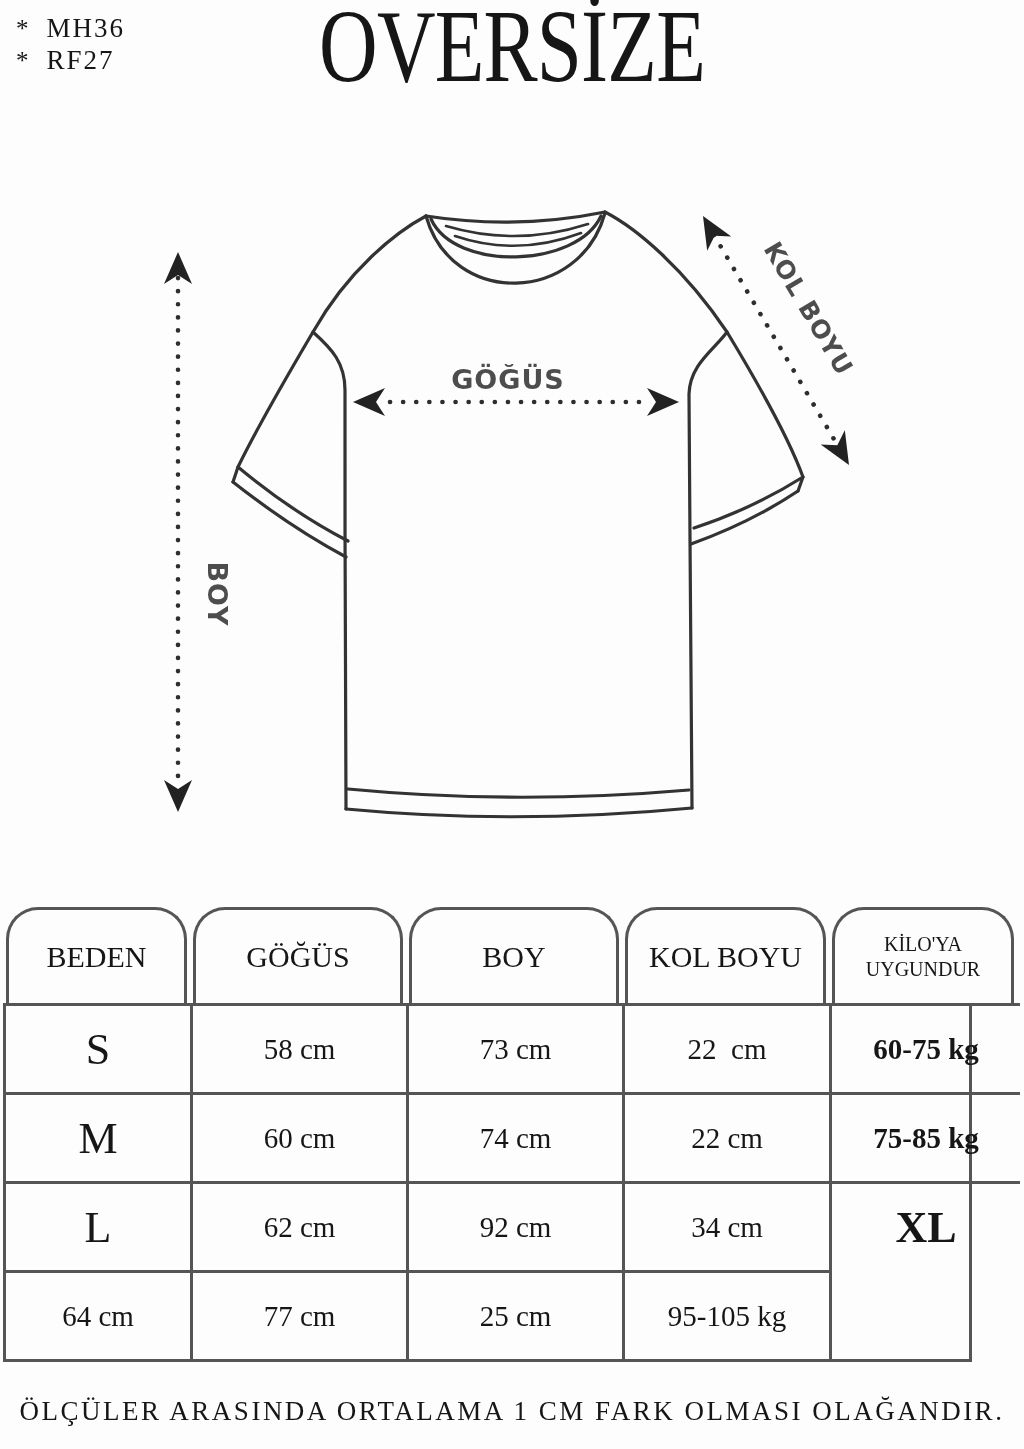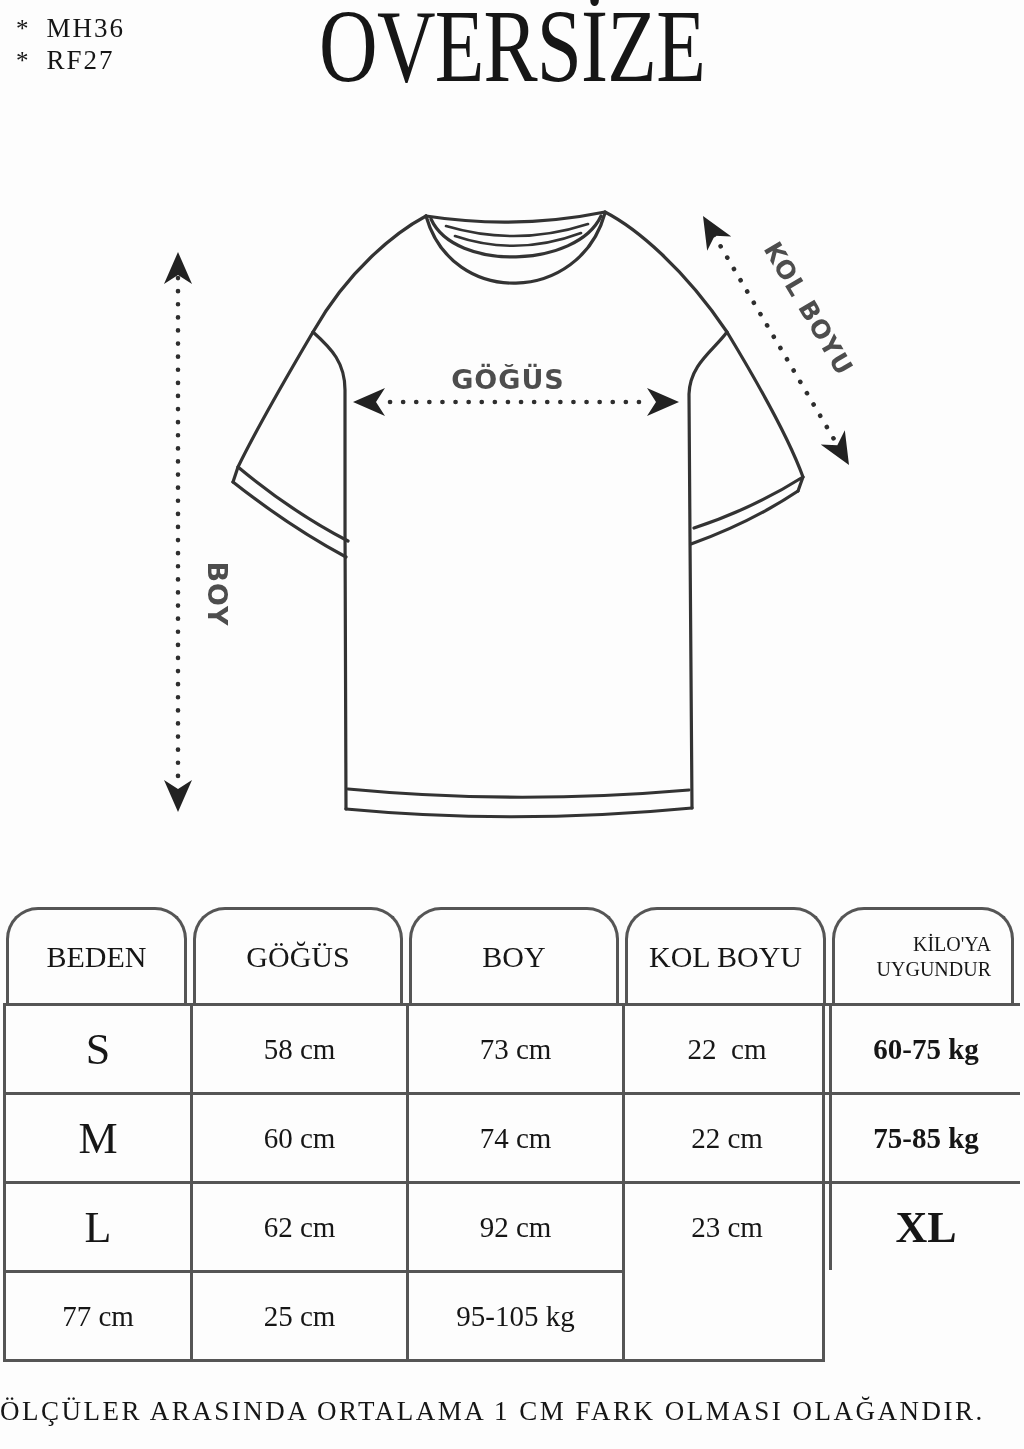--- a/index.html
+++ b/index.html
@@ -14,37 +14,37 @@
   
   .title{position:absolute;left:0;right:0;top:-14px;text-align:center;
          font-size:104px;letter-spacing:-1px;transform:scaleX(.78);transform-origin:50% 0;
          white-space:nowrap;}
 
   
   .diagram{position:absolute;left:0;top:0;width:1024px;height:900px;}
   .diagram text{font-family:"DejaVu Sans","Liberation Sans",sans-serif;font-weight:bold;fill:#4d4d4d;}
 
   
-  .size-table{position:absolute;left:3px;top:907px;width:822px;}
+  .size-table{position:absolute;left:3px;top:907px;width:969px;}
   .thead{display:grid;grid-template-columns:187px 216px 216px 207px 188px;height:96px;box-sizing:border-box;}
   .th{border:3px solid #555;border-bottom:none;border-radius:32px 32px 0 0;margin:0 3px;
       display:flex;align-items:center;justify-content:center;text-align:center;
       font-size:30px;box-sizing:border-box;}
-  .th-small{font-size:20px;line-height:1.25;padding:0 20px;text-align:right;}
+  .th-small{font-size:20px;line-height:1.25;padding:0 20px;}
   .tbody{display:grid;grid-template-columns:187px 216px 216px 207px 188px;
          border-left:3px solid #555;border-right:3px solid #555;border-bottom:3px solid #555;
          box-sizing:border-box;}
   .td{border-top:3px solid #555;border-right:3px solid #555;height:89px;
       display:flex;align-items:center;justify-content:center;font-size:29px;
       white-space:pre;box-sizing:border-box;}
   .td:nth-child(5n){border-right:none;font-weight:bold;}
   .td-size{font-size:44px;}
 
   
-  .note{position:absolute;left:0;right:0;top:1396px;text-align:left;
+  .note{position:absolute;left:0;right:0;top:1396px;text-align:center;
         font-size:27px;letter-spacing:2.5px;}
 </style>
 </head>
 <body>
 
 <div class="page">
 
   <div class="codes">
     <div class="code-line">
       <span class="code-bullet">*</span>
@@ -126,23 +126,24 @@
 
       <div class="td td-size">M</div>
       <div class="td">60 cm</div>
       <div class="td">74 cm</div>
       <div class="td">22 cm</div>
       <div class="td">75-85 kg</div>
 
       <div class="td td-size">L</div>
       <div class="td">62 cm</div>
       <div class="td">92 cm</div>
-      <div class="td">23 cm</div>
+      <div class="td">34 cm</div>
 
       <div class="td td-size">XL</div>
+      <div class="td">64 cm</div>
       <div class="td">77 cm</div>
       <div class="td">25 cm</div>
       <div class="td">95-105 kg</div>
     </div>
   </div>
 
   <div class="note">ÖLÇÜLER ARASINDA ORTALAMA 1 CM FARK OLMASI OLAĞANDIR.</div>
 
 </div>
 

